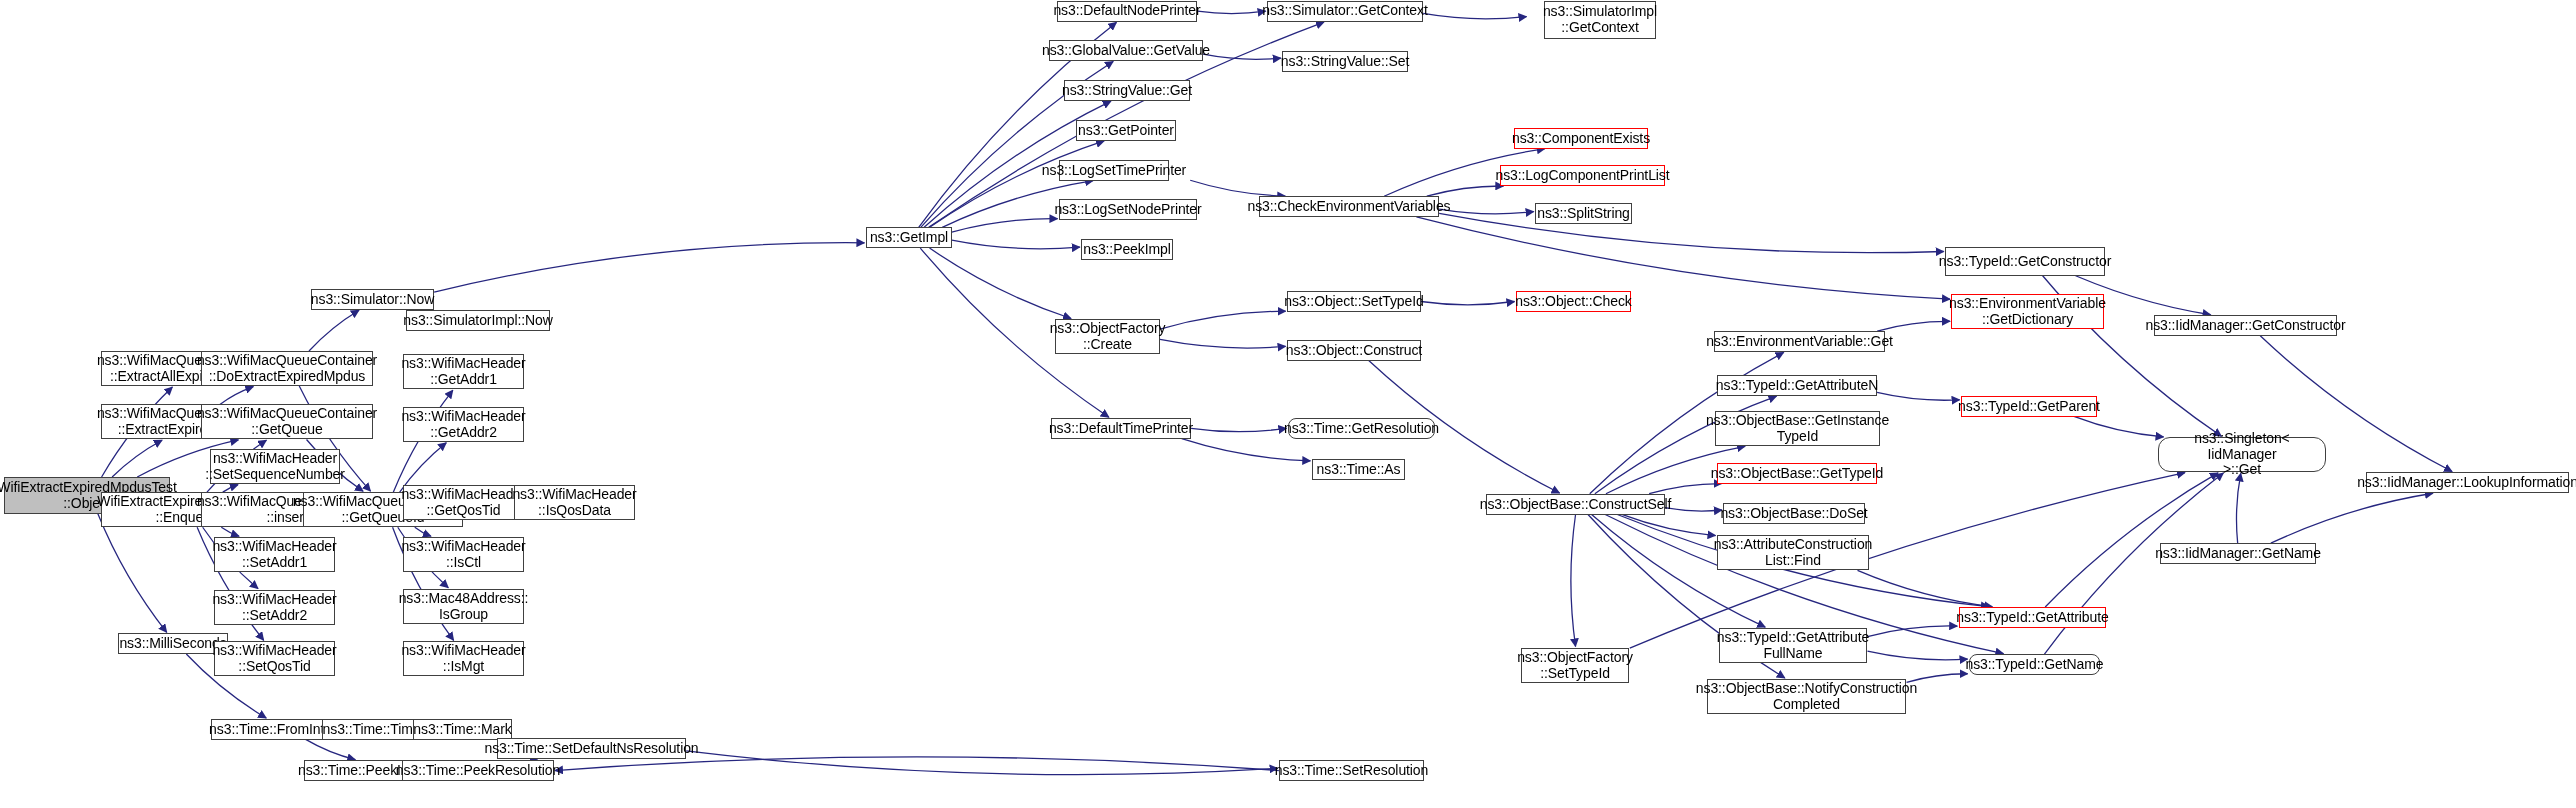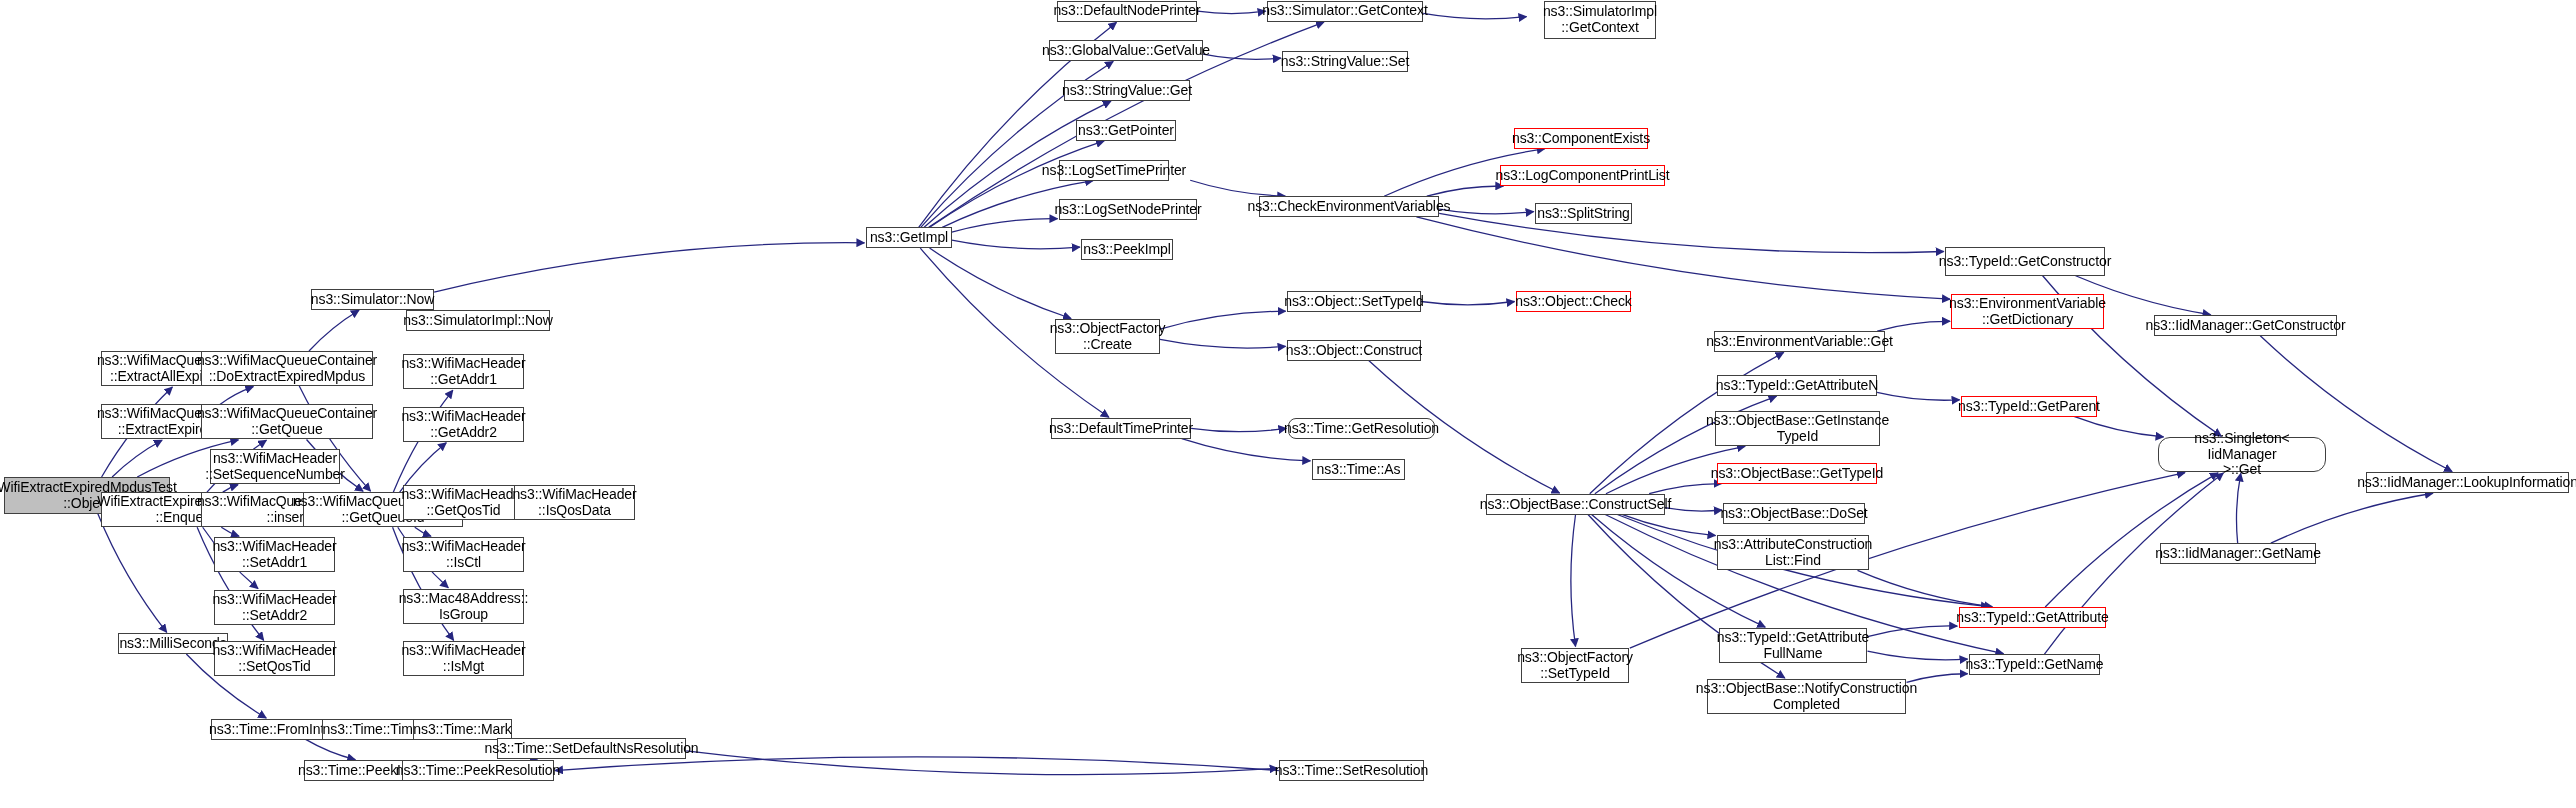--- a/index.html
+++ b/index.html
@@ -231,21 +231,21 @@
 List::Find</div>
       <div class="node" style="left: 1719px; top: 628px; width: 148px; height: 35px;">ns3::TypeId::GetAttribute
 FullName</div>
       <div class="node" style="left: 1707px; top: 679px; width: 199px; height: 35px;">ns3::ObjectBase::NotifyConstruction
 Completed</div>
       <div class="node" style="left: 1945px; top: 247px; width: 160px; height: 29px;">ns3::TypeId::GetConstructor</div>
       <div class="node red" style="left: 1951px; top: 294px; width: 153px; height: 35px;">ns3::EnvironmentVariable
 ::GetDictionary</div>
       <div class="node red" style="left: 1961px; top: 396px; width: 136px; height: 21px;">ns3::TypeId::GetParent</div>
       <div class="node red" style="left: 1959px; top: 607px; width: 147px; height: 21px;">ns3::TypeId::GetAttribute</div>
-      <div class="node" style="left: 1969px; top: 654px; width: 131px; height: 21px;">ns3::TypeId::GetName</div>
+      <div class="node" style="left: 1969px; top: 654px; width: 131px; height: 21px; border-radius: 8px;">ns3::TypeId::GetName</div>
       <div class="node" style="left: 2154px; top: 315px; width: 183px; height: 21px;">ns3::IidManager::GetConstructor</div>
       <div class="node" style="left: 2158px; top: 437px; width: 168px; height: 35px; border-radius: 12px;">ns3::Singleton&lt; IidManager
 &gt;::Get</div>
       <div class="node" style="left: 2160px; top: 543px; width: 156px; height: 21px;">ns3::IidManager::GetName</div>
       <div class="node" style="left: 1528px; top: 0.8px; width: 112px; height: 38px; margin-left: 16px;">ns3::SimulatorImpl
 ::GetContext</div>
       <div class="node" style="left: 2366px; top: 472px; width: 203px; height: 21px;">ns3::IidManager::LookupInformation</div>
     </div>
 </div>
 

